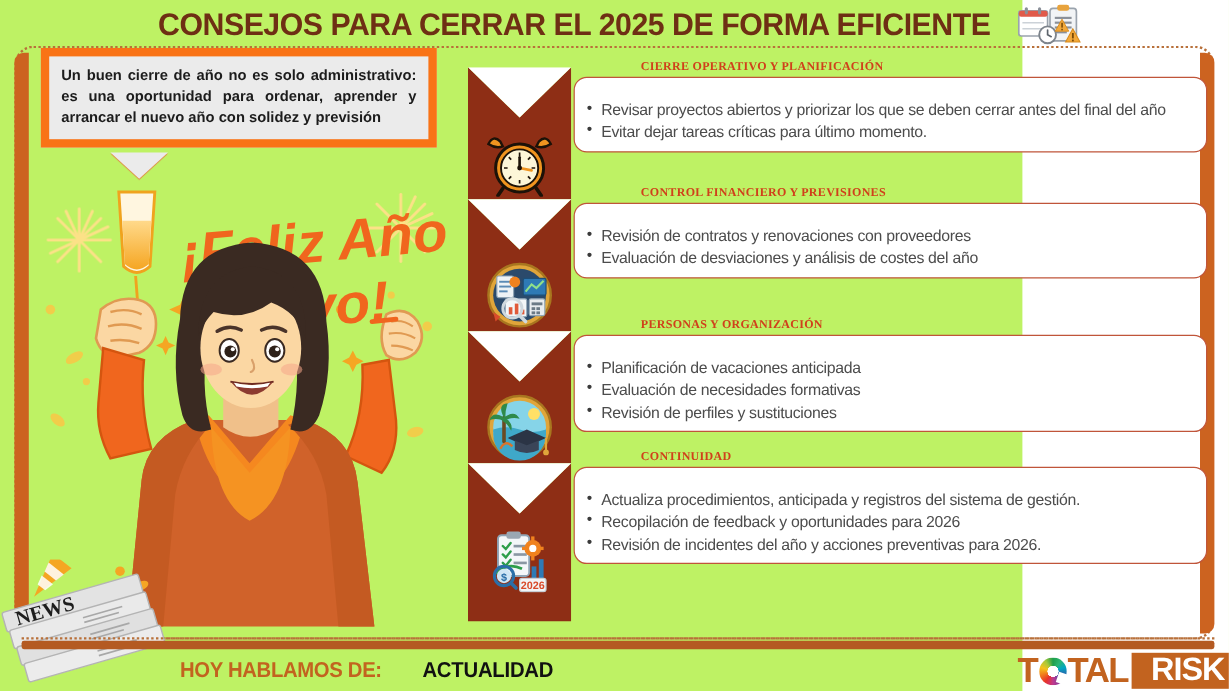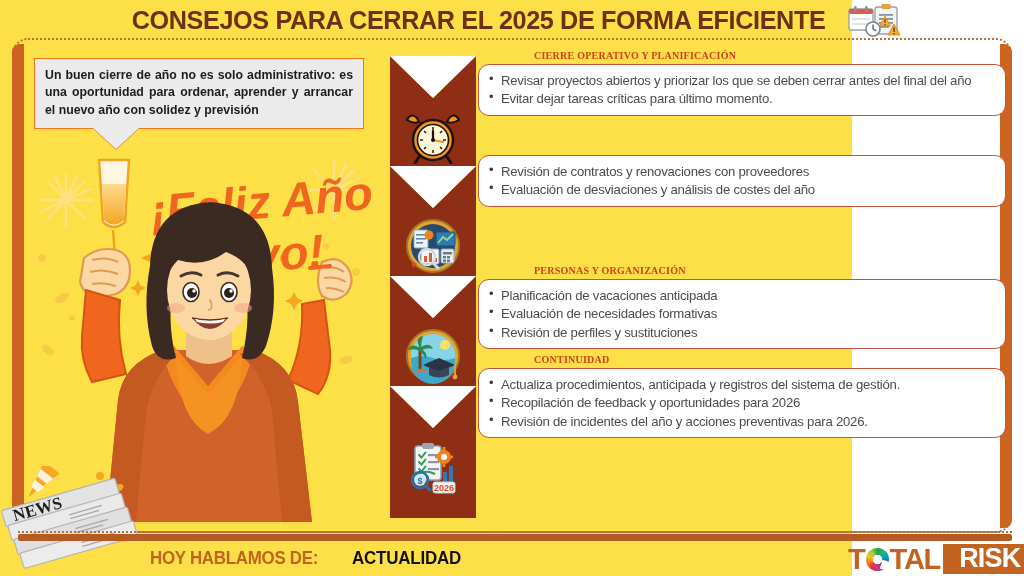--- a/index.html
+++ b/index.html
@@ -8,21 +8,21 @@
     margin: 0; padding: 0;
     width: 1024px; height: 576px;
     overflow: hidden;
     background: #ffffff;
     font-family: "Liberation Sans", sans-serif;
   }
 
   #page {
     position: relative;
     width: 852px; height: 576px;
-    background: #fde047;
+    background: #bef264;
   }
 
   
   .title-bar {
     position: absolute;
     left: 0; top: 0;
     width: 1024px; height: 40px;
     display: flex;
     align-items: center;
     justify-content: center;
@@ -61,24 +61,24 @@
     position: absolute;
     left: 1000px; top: 44px;
     width: 12px; height: 484px;
     background: #cc6320;
     border-radius: 0 8px 8px 0;
   }
 
   
   .callout {
     position: absolute;
-    left: 34px; top: 58px;
+    left: 34px; top: 40px;
     width: 330px;
     background: #ebebeb;
-    border: 1px solid #f97316;
+    border: 7px solid #f97316;
     padding: 8px 10px 9px 10px;
   }
   .callout-text {
     font-family: "Liberation Sans", sans-serif;
     font-weight: bold;
     font-size: 12.3px;
     line-height: 1.42;
     color: #1c1c1c;
     text-align: justify;
     text-align-last: left;
@@ -133,21 +133,21 @@
     color: #d0401b;
     letter-spacing: 0.25px;
     padding-left: 56px;
     margin-bottom: 3px;
     white-space: nowrap;
   }
   .sec-box {
     border: 1.4px solid #c0553a;
     border-radius: 11px;
     background: #ffffff;
-    padding: 5px 12px 6px 10px;
+    padding: 16px 12px 6px 10px;
   }
   .sec-box ul { list-style: none; margin: 0; padding: 0; }
   .sec-box li {
     position: relative;
     font-family: "Liberation Sans", sans-serif;
     font-size: 13.2px;
     line-height: 1.30;
     color: #4c4c4c;
     padding-left: 12px;
     margin: 1.5px 0;
@@ -587,40 +587,41 @@
     <div class="sec-head">CIERRE OPERATIVO Y PLANIFICACIÓN</div>
     <div class="sec-box">
       <ul>
         <li>Revisar proyectos abiertos y priorizar los que se deben cerrar antes del final del año</li>
         <li>Evitar dejar tareas críticas para último momento.</li>
       </ul>
     </div>
   </div>
 
   <div class="section" style="top:155px">
+    <div class="sec-head">CONTROL FINANCIERO Y PREVISIONES</div>
     <div class="sec-box">
       <ul>
         <li>Revisión de contratos y renovaciones con proveedores</li>
         <li>Evaluación de desviaciones  y análisis de costes del año</li>
       </ul>
     </div>
   </div>
 
   <div class="section" style="top:265px">
     <div class="sec-head">PERSONAS Y ORGANIZACIÓN</div>
     <div class="sec-box">
       <ul>
         <li>Planificación de vacaciones anticipada</li>
         <li>Evaluación de necesidades formativas</li>
         <li>Revisión de perfiles y sustituciones</li>
       </ul>
     </div>
   </div>
 
-  <div class="section" style="top:354px">
+  <div class="section" style="top:375px">
     <div class="sec-head">CONTINUIDAD</div>
     <div class="sec-box">
       <ul>
         <li>Actualiza procedimientos, anticipada y registros del sistema de gestión.</li>
         <li>Recopilación de feedback y oportunidades para 2026</li>
         <li>Revisión de incidentes del año y acciones preventivas para 2026.</li>
       </ul>
     </div>
   </div>
 

